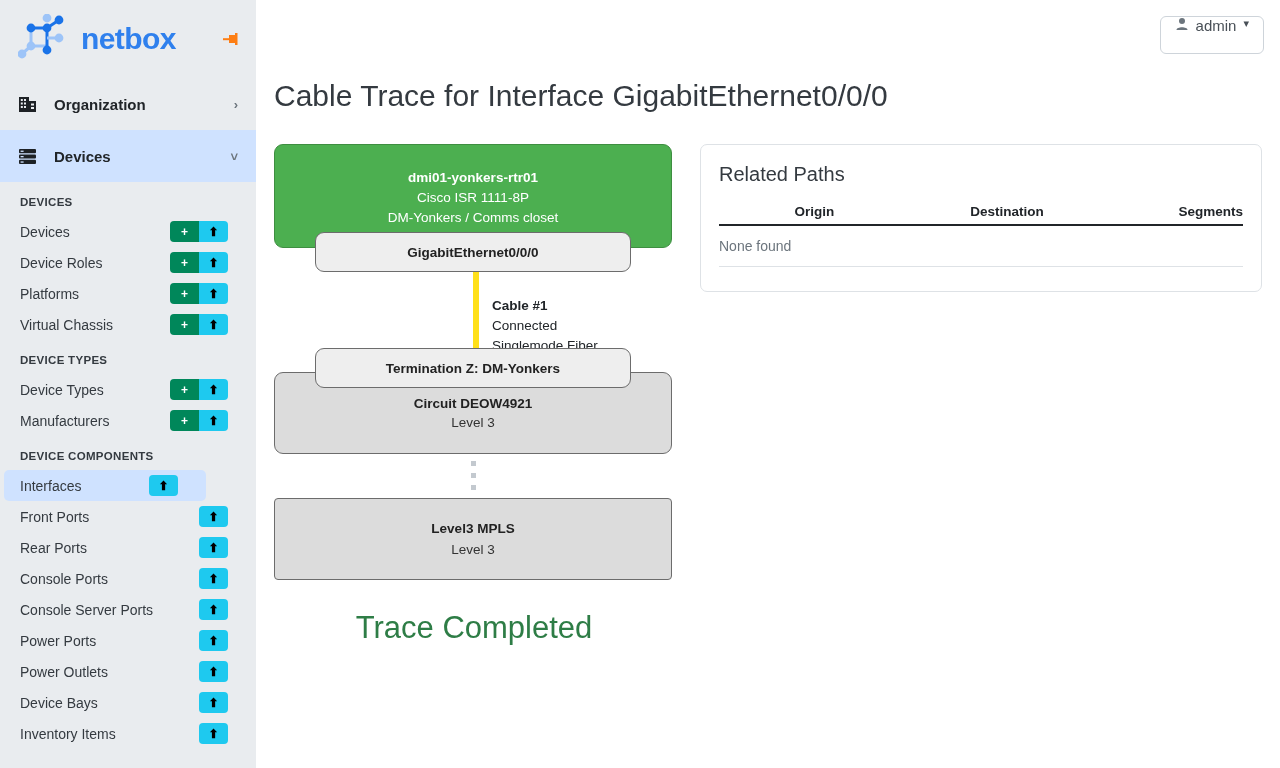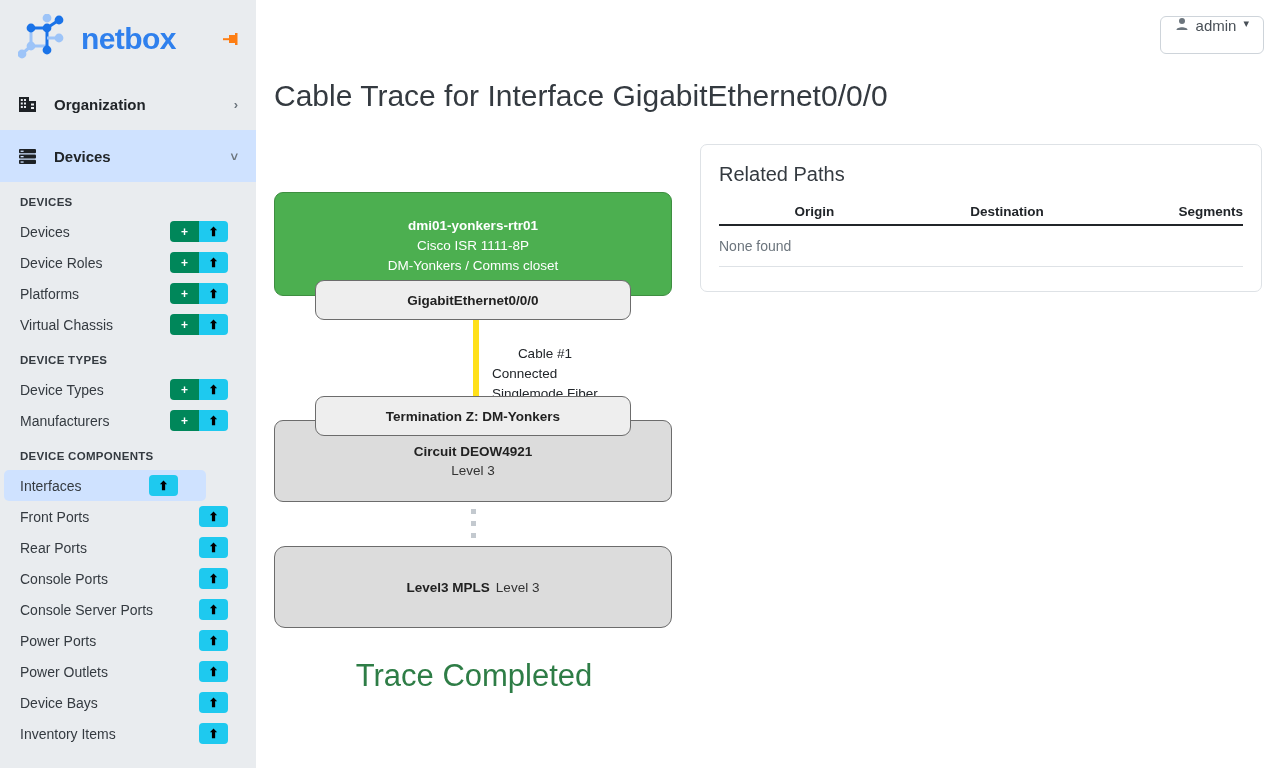--- a/index.html
+++ b/index.html
@@ -120,65 +120,64 @@
   .content-row { display: flex; padding: 30px 18px 0 18px; gap: 26px; }
   .trace-col { width: 400px; min-width: 400px; position: relative; }
 
   
   .trace { position: relative; width: 398px; }
   .node-device {
     background: #4CAF50; border: 1px solid #3e8e41; border-radius: 9px;
     height: 104px; width: 398px;
     color: #fff; text-align: center;
     padding-top: 23px;
-    margin-top: 48px;
   }
   .node-device .l1 { font-size: 13.5px; font-weight: 700; line-height: 20px; }
   .node-device .l2, .node-device .l3 { font-size: 13.5px; font-weight: 400; line-height: 20px; }
 
   .node-term {
     background: #eeeeee; border: 1px solid #6c6c6c; border-radius: 9px;
     width: 316px; height: 40px; margin: -16px auto 0 auto;
     display: flex; align-items: center; justify-content: center;
     font-size: 13.5px; font-weight: 700; color: #222;
     position: relative; z-index: 3;
   }
   .cable-seg { position: relative; height: 92px; }
   .cable-line {
     position: absolute; left: 199px; top: -2px; width: 6px; height: 96px;
     background: #ffe019;
   }
   .cable-info {
     position: absolute; left: 218px; top: 24px;
     font-size: 13.5px; line-height: 20px; color: #212529;
   }
-  .cable-info .ttl { font-weight: 400; text-align: center; }
+  .cable-info .ttl { font-weight: 700; }
 
   .circuit-wrap { position: relative; }
   .circuit-box {
     background: #dcdcdc; border: 1px solid #6c6c6c; border-radius: 9px;
     width: 398px; height: 82px; margin-top: -16px;
     display: flex; flex-direction: column; align-items: center;
     justify-content: center; gap: 4px;
     position: relative; z-index: 1;
   }
   .circuit-box .c1 { font-size: 13.5px; font-weight: 700; color: #222; }
   .circuit-box .c2 { font-size: 13.5px; color: #333; }
 
   .dot-conn {
     height: 46px; display: flex; flex-direction: column;
     align-items: center; justify-content: center; gap: 7px;
     margin-top: -2px;
   }
   .dot-conn i { width: 5px; height: 5px; background: #c3c9cf; display: block; }
 
   .node-provider {
-    background: #dcdcdc; border: 1px solid #6c6c6c; border-radius: 11px;
+    background: #dcdcdc; border: 1px solid #6c6c6c; border-radius: 4px;
     width: 398px; height: 82px;
-    display: flex; flex-direction: row; align-items: center;
+    display: flex; flex-direction: column; align-items: center;
     justify-content: center; gap: 6px;
   }
   .node-provider .p1 { font-size: 13.5px; font-weight: 700; color: #222; }
   .node-provider .p2 { font-size: 13.5px; color: #333; }
 
   .dl-row { display: flex; justify-content: center; margin-top: 28px; }
   .dl-btn {
     display: flex; align-items: center; gap: 8px;
     border: 1px solid #0d6efd; border-radius: 6px;
     background: #fff; color: #0d6efd;

